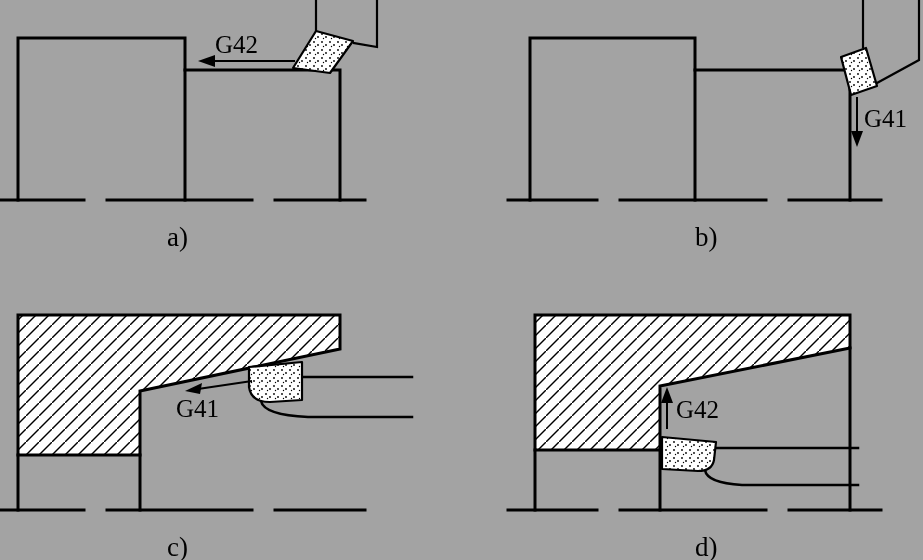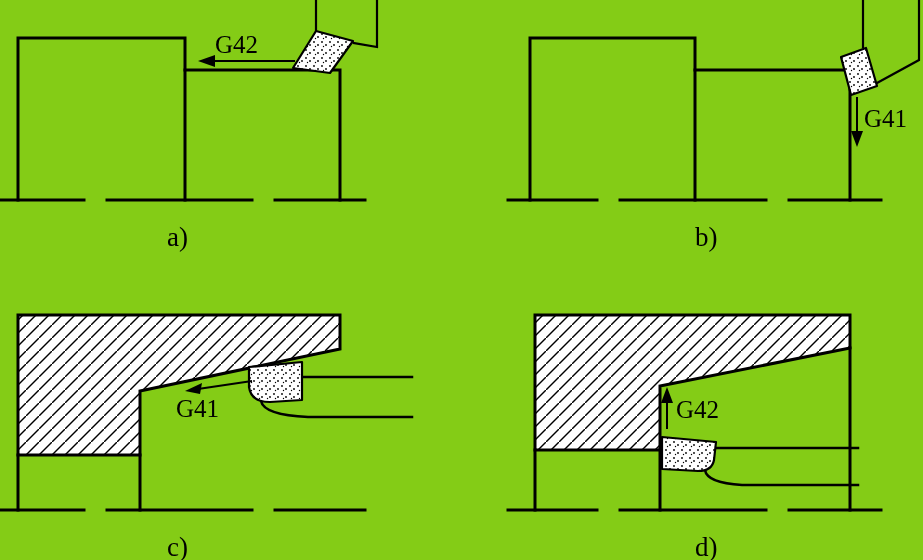--- a/index.html
+++ b/index.html
@@ -3,21 +3,21 @@
 <meta charset="utf-8">
 <style>
   html, body {
     margin: 0;
     padding: 0;
     background: #ffffff;
   }
   .figure-wrap {
     width: 923px;
     height: 560px;
-    background: #84cc16;
+    background: #a3a3a3;
     position: relative;
     overflow: hidden;
   }
   svg { display: block; }
   .outline { fill: none; stroke: #000; stroke-width: 3; stroke-linecap: square; }
   .thin    { fill: none; stroke: #000; stroke-width: 2.2; stroke-linecap: square; }
   .bar     { fill: none; stroke: #000; stroke-width: 2.5; stroke-linecap: square; }
   .arrow   { fill: none; stroke: #000; stroke-width: 2; }
   .ahead   { fill: #000; stroke: none; }
   .insert  { fill: url(#stipple); stroke: #000; stroke-width: 2.2; stroke-linejoin: round; }

